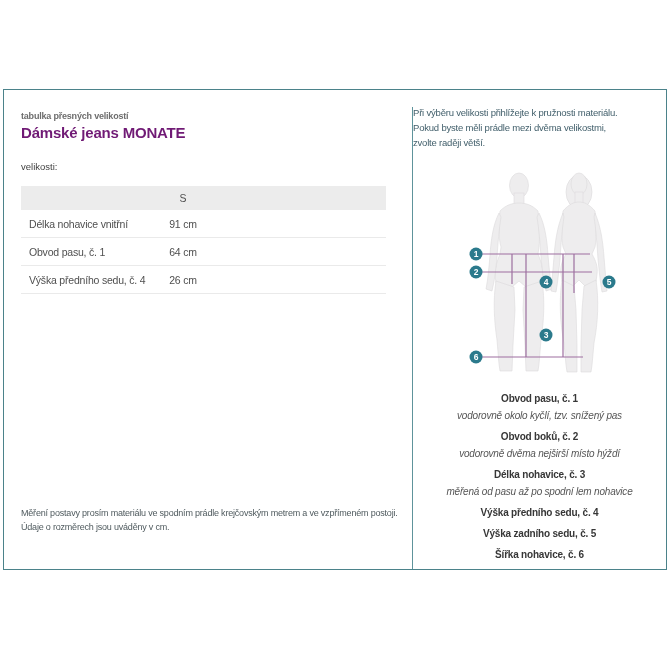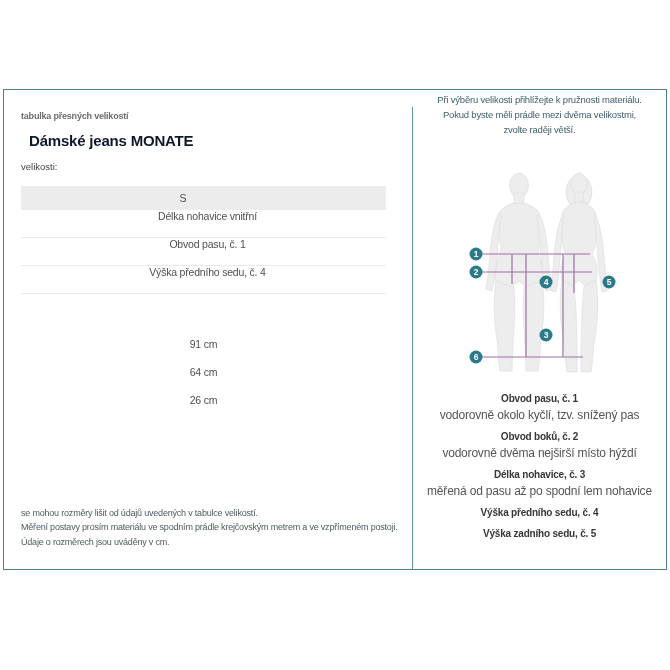--- a/index.html
+++ b/index.html
@@ -6,42 +6,42 @@
   .page{position:relative;width:670px;height:670px;background:#ffffff;overflow:hidden;
         font-family:"Liberation Sans", sans-serif;color:#4f4f4f;}
   .frame{position:absolute;left:3px;top:89px;width:662px;height:479px;
          border:1px solid #4b828a;background:#fff;}
   .divider{position:absolute;left:408px;top:17px;bottom:0;width:1px;background:#5e939b;}
 
   
   .col-left{position:absolute;left:17px;top:0;width:390px;height:100%;}
   .eyebrow{position:absolute;left:0;top:21px;font-size:9px;font-weight:700;
            color:#6d6d6d;letter-spacing:-0.2px;}
-  .title{position:absolute;left:0;top:34px;margin:8px;font-size:15px;font-weight:700;
-         color:#0f172a;letter-spacing:-0.2px;}
+  .title{position:absolute;left:0;top:34px;margin:0;font-size:15px;font-weight:700;
+         color:#701a75;letter-spacing:-0.2px;}
   .sizes-label{position:absolute;left:0;top:71px;font-size:9.5px;font-weight:400;color:#3f3f3f;}
 
   .table{position:absolute;left:0;top:96px;width:365px;font-size:10.5px;color:#4f4f4f;}
-  .t-row{display:flex;align-items:center;height:27px;border-bottom:1px solid #eaeaea;flex-direction:column;}
+  .t-row{display:flex;align-items:center;height:27px;border-bottom:1px solid #eaeaea;}
   .t-head{display:flex;align-items:center;height:24px;background:#ececec;border-bottom:none;}
   .t-label-cell{flex:0 0 128px;padding-left:8px;white-space:nowrap;letter-spacing:-0.2px;}
   .t-value-cell{flex:0 0 52px;text-align:center;white-space:nowrap;letter-spacing:-0.2px;}
 
   .notes{position:absolute;left:0;top:416px;font-size:9px;color:#4f5a5e;
          line-height:14.3px;letter-spacing:-0.2px;white-space:nowrap;}
 
   
   .col-right{position:absolute;left:409px;top:0;width:253px;height:100%;}
-  .advice{position:absolute;left:0;top:2px;width:100%;text-align:center;font-size:9.5px;
+  .advice{position:absolute;left:0;top:15px;width:100%;font-size:9.5px;
           color:#43606c;line-height:15px;letter-spacing:-0.2px;}
   .figure{position:absolute;left:0;top:75px;width:253px;height:225px;}
   .defs{position:absolute;left:0;top:300px;width:100%;text-align:center;}
   .def-item{margin-bottom:4px;}
   .def-title{font-size:10px;font-weight:700;color:#373737;line-height:17px;letter-spacing:-0.2px;}
-  .def-desc{font-size:12px;color:#555555;line-height:17px;letter-spacing:-0.2px;}
+  .def-desc{font-size:10px;color:#555555;line-height:17px;letter-spacing:-0.2px;font-style:italic;}
   .def-desc:empty{display:none;}
 
   .sil{fill:#eeedee;stroke:#dcdadc;stroke-width:0.6;}
   .mline{stroke:#9d6f9f;stroke-width:1.2;fill:none;}
   .marker-circle{fill:#2b7a8c;}
   .marker-num{fill:#ffffff;font-size:8.5px;font-weight:700;text-anchor:middle;
               font-family:"Liberation Sans", sans-serif;}
 </style>
 </head>
 <body>
@@ -67,21 +67,20 @@
           <div class="t-label-cell">Obvod pasu, č. 1</div>
           <div class="t-value-cell">64 cm</div>
         </div>
         <div class="t-row">
           <div class="t-label-cell">Výška předního sedu, č. 4</div>
           <div class="t-value-cell">26 cm</div>
         </div>
       </div>
 
       <div class="notes">
-        <div>se mohou rozměry lišit od údajů uvedených v tabulce velikostí.</div>
         <div>Měření postavy prosím materiálu ve spodním prádle krejčovským metrem a ve vzpřímeném postoji.</div>
         <div>Údaje o rozměrech jsou uváděny v cm.</div>
       </div>
     </div>
 
     <div class="divider"></div>
 
     <div class="col-right">
       <div class="advice">
         <div>Při výběru velikosti přihlížejte k pružnosti materiálu.</div>
@@ -160,17 +159,21 @@
           <div class="def-desc">měřená od pasu až po spodní lem nohavice</div>
         </div>
         <div class="def-item">
           <div class="def-title">Výška předního sedu, č. 4</div>
 
         </div>
         <div class="def-item">
           <div class="def-title">Výška zadního sedu, č. 5</div>
 
         </div>
+        <div class="def-item">
+          <div class="def-title">Šířka nohavice, č. 6</div>
+
+        </div>
       </div>
     </div>
 
   </div>
 </div>
 
 </body></html>

